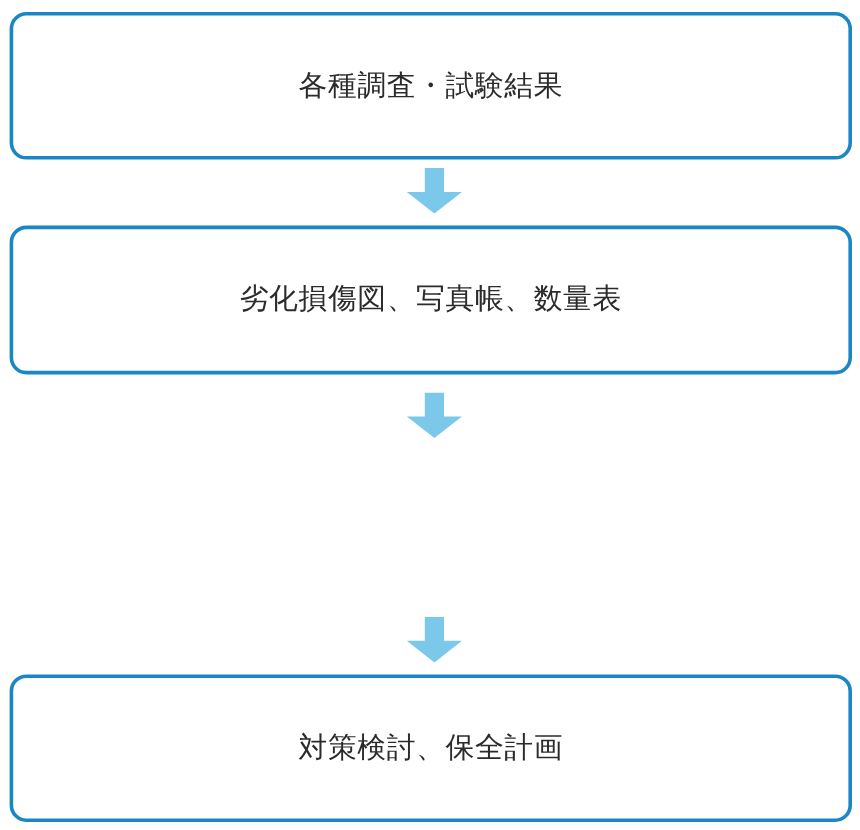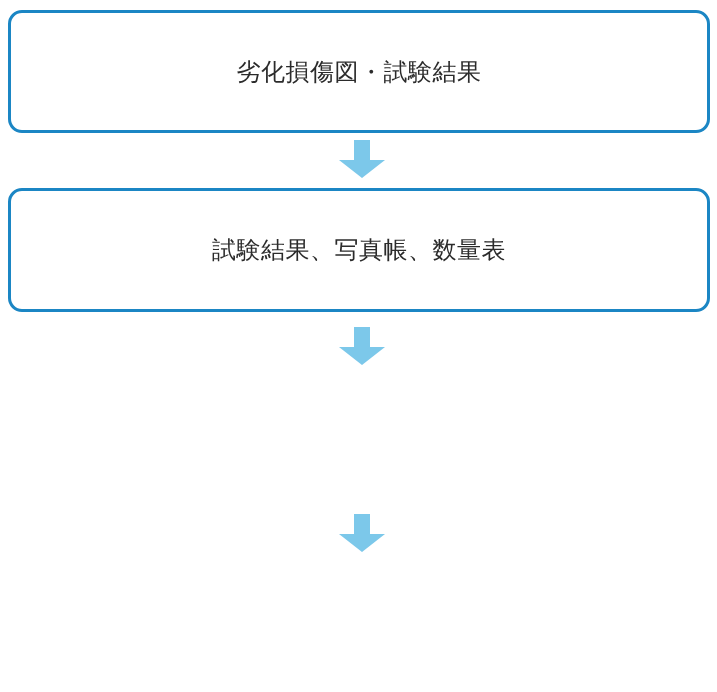--- a/index.html
+++ b/index.html
@@ -65,41 +65,44 @@
   .arrow-3 { top: 514px; }
   .arrow svg { display: block; width: 46px; height: 38px; }
 </style>
 </head>
 <body>
 
 <div id="canvas">
   <div class="flow">
 
     <div class="node node-1">
-      <span class="node-label">劣化損傷図・試験結果</span>
+      <span class="node-label">各種調査・試験結果</span>
     </div>
 
     <div class="arrow arrow-1">
       <svg viewBox="0 0 46 38" xmlns="http://www.w3.org/2000/svg" aria-hidden="true">
         <polygon points="15,0 31,0 31,20 46,20 23,38 0,20 15,20" fill="#7cc8ea"></polygon>
       </svg>
     </div>
 
     <div class="node node-2">
-      <span class="node-label">試験結果、写真帳、数量表</span>
+      <span class="node-label">劣化損傷図、写真帳、数量表</span>
     </div>
 
     <div class="arrow arrow-2">
       <svg viewBox="0 0 46 38" xmlns="http://www.w3.org/2000/svg" aria-hidden="true">
         <polygon points="15,0 31,0 31,20 46,20 23,38 0,20 15,20" fill="#7cc8ea"></polygon>
       </svg>
     </div>
 
 
     <div class="arrow arrow-3">
       <svg viewBox="0 0 46 38" xmlns="http://www.w3.org/2000/svg" aria-hidden="true">
         <polygon points="15,0 31,0 31,20 46,20 23,38 0,20 15,20" fill="#7cc8ea"></polygon>
       </svg>
     </div>
 
+    <div class="node node-4">
+      <span class="node-label">対策検討、保全計画</span>
+    </div>
 
   </div>
 </div>
 
 </body></html>

